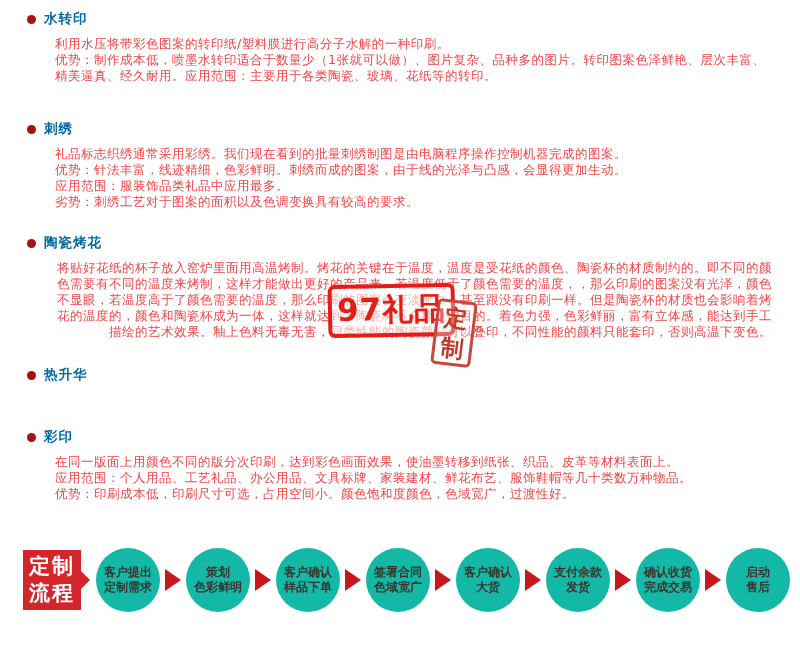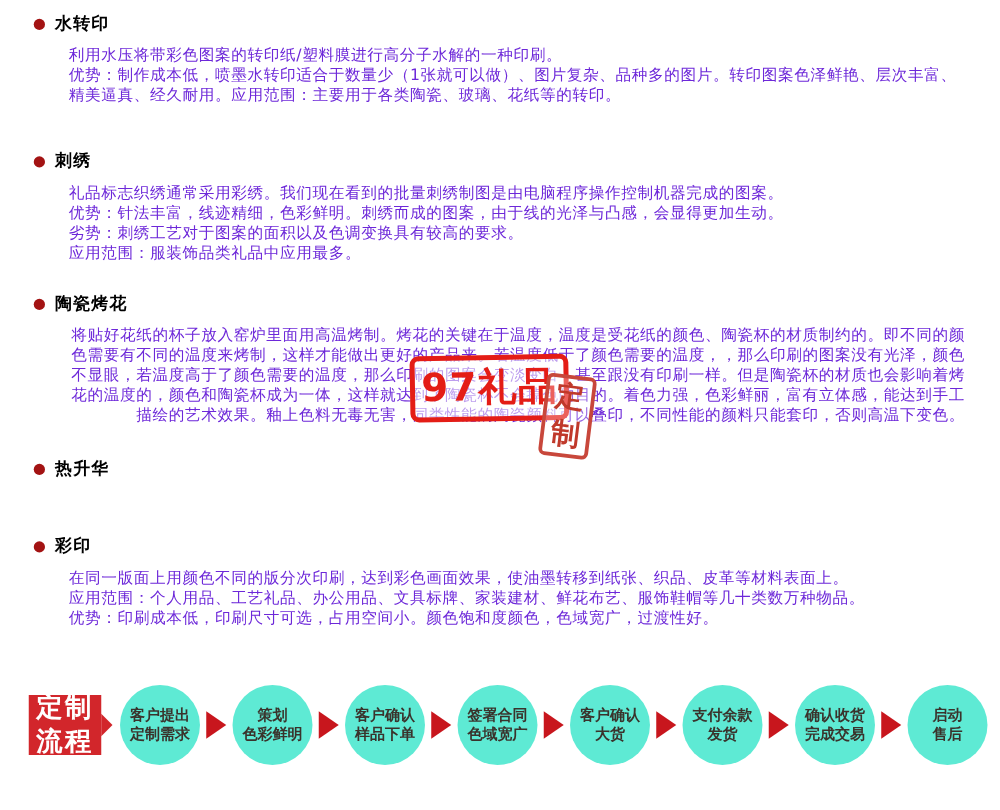--- a/index.html
+++ b/index.html
@@ -17,28 +17,28 @@
   .section-head{
     display:flex;align-items:center;gap:8px;
     margin-bottom:8px;
   }
   .bullet{
     width:9px;height:9px;border-radius:50%;
     background:#a31313;
     flex:0 0 auto;
   }
   .heading{
-    color:#000000;
+    color:#0369a1;
     font-size:13.5px;
     font-weight:bold;
     letter-spacing:1px;
   }
   .section-body{
     margin-left:28px;
-    color:#6d28d9;
+    color:#ef4444;
     font-size:12.5px;
     line-height:16px;
     letter-spacing:0.5px;
   }
   .section-body p{margin:0;}
   .sec-0{margin-bottom:36px;}
   .sec-1{margin-bottom:24px;}
   .sec-2{margin-bottom:26px;text-align:right;}
   .sec-3{margin-bottom:38px;}
   .sec-4{margin-bottom:0;margin-top:44px;}
@@ -81,21 +81,21 @@
   
   .flow{
     position:absolute;
     left:23px;top:548px;
     width:754px;
     display:flex;
     align-items:center;
   }
   .flow-title{
     position:relative;
-    width:58px;height:48px;
+    width:58px;height:60px;
     background:#d2262b;
     color:#ffffff;
     font-weight:bold;
     font-size:21px;
     line-height:27px;
     display:flex;flex-direction:column;
     align-items:center;justify-content:center;
     letter-spacing:2px;
     flex:0 0 auto;
   }
@@ -110,21 +110,21 @@
   }
   .flow-steps{
     display:flex;
     align-items:center;
     margin-left:15px;
     flex:1 1 auto;
   }
   .flow-circle{
     width:64px;height:64px;
     border-radius:50%;
-    background:#5eead4;
+    background:#14b8a6;
     color:#3a332c;
     font-size:12px;
     font-weight:bold;
     line-height:15px;
     display:flex;flex-direction:column;
     align-items:center;justify-content:center;
     text-align:center;
     flex:0 0 auto;
   }
   .flow-arrow{
@@ -153,22 +153,22 @@
   </div>
 
   <div class="section sec-1">
     <div class="section-head">
       <span class="bullet"></span>
       <span class="heading">刺绣</span>
     </div>
     <div class="section-body">
       <p>礼品标志织绣通常采用彩绣。我们现在看到的批量刺绣制图是由电脑程序操作控制机器完成的图案。</p>
       <p>优势：针法丰富，线迹精细，色彩鲜明。刺绣而成的图案，由于线的光泽与凸感，会显得更加生动。</p>
+      <p>应用范围：服装饰品类礼品中应用最多。</p>
       <p>劣势：刺绣工艺对于图案的面积以及色调变换具有较高的要求。</p>
-      <p>应用范围：服装饰品类礼品中应用最多。</p>
     </div>
   </div>
 
   <div class="section sec-2">
     <div class="section-head">
       <span class="bullet"></span>
       <span class="heading">陶瓷烤花</span>
     </div>
     <div class="section-body">
       <p>将贴好花纸的杯子放入窑炉里面用高温烤制。烤花的关键在于温度，温度是受花纸的颜色、陶瓷杯的材质制约的。即不同的颜色需要有不同的温度来烤制，这样才能做出更好的产品来。若温度低于了颜色需要的温度，，那么印刷的图案没有光泽，颜色不显眼，若温度高于了颜色需要的温度，那么印刷的图案会变淡变白，甚至跟没有印刷一样。但是陶瓷杯的材质也会影响着烤花的温度的，颜色和陶瓷杯成为一体，这样就达到了陶瓷杯不会掉色的目的。着色力强，色彩鲜丽，富有立体感，能达到手工描绘的艺术效果。釉上色料无毒无害，同类性能的陶瓷颜料可以叠印，不同性能的颜料只能套印，否则高温下变色。</p>

